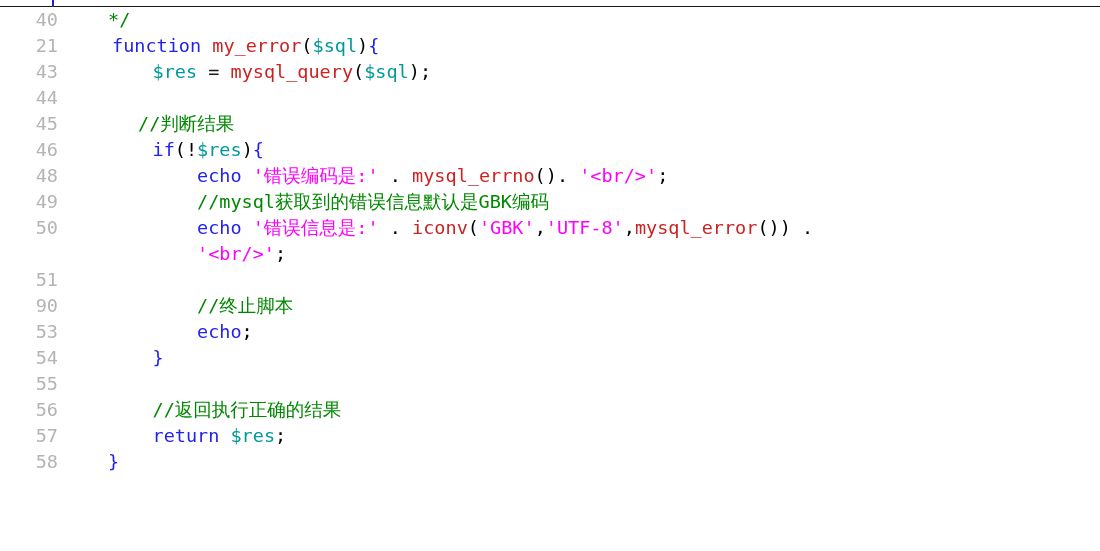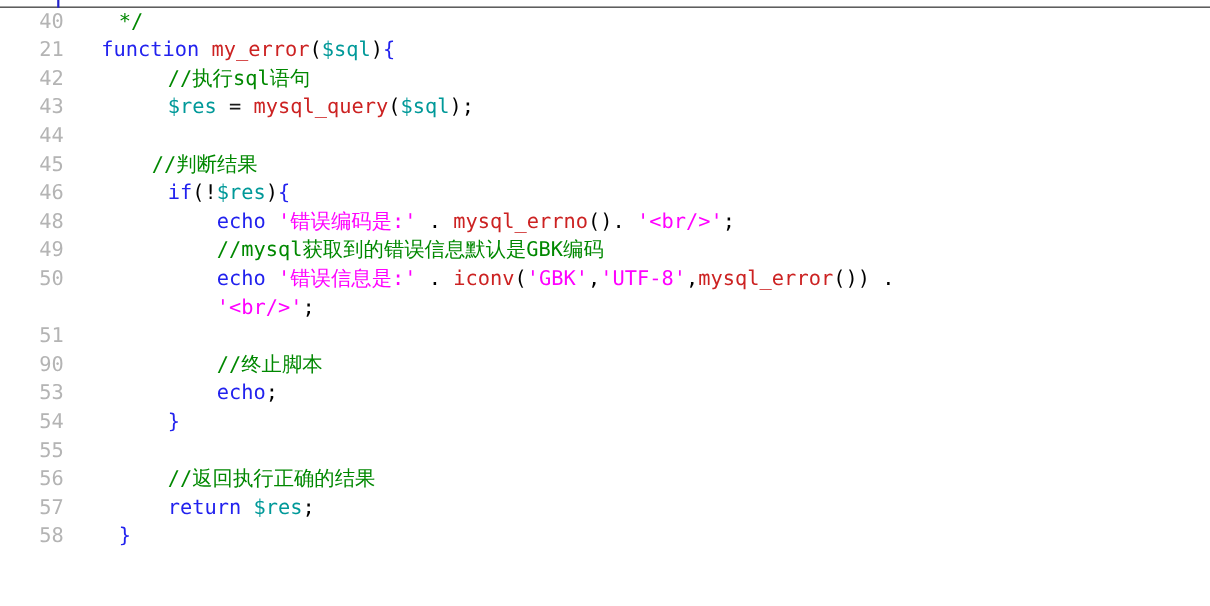--- a/index.html
+++ b/index.html
@@ -82,22 +82,21 @@
 </head>
 <body>
 
 <div class="editor">
 
   <div class="top-rule"></div>
   <div class="top-tick"></div>
 
   <div class="code-area">
       <div class="row"><div class="gutter">40</div><div class="code" style="left: 108px;"><span class="cmt">*/</span></div></div>
-      <div class="row"><div class="gutter">21</div><div class="code" style="left: 92px;"><span class="kw">function</span><span class="plain"> </span><span class="fn">my_error</span><span class="pun">(</span><span class="var">$sql</span><span class="pun">)</span><span class="brc">{</span></div></div>
-      <div class="row"><div class="gutter">42</div><div class="code" style="left: 152.52px;"><span class="cmt">//执行sql语句</span></div></div>
+      <div class="row"><div class="gutter">21</div><div class="code" style="left: 112px;"><span class="kw">function</span><span class="plain"> </span><span class="fn">my_error</span><span class="pun">(</span><span class="var">$sql</span><span class="pun">)</span><span class="brc">{</span></div></div>
       <div class="row"><div class="gutter">43</div><div class="code" style="left: 152.52px;"><span class="var">$res</span><span class="plain"> = </span><span class="fn">mysql_query</span><span class="pun">(</span><span class="var">$sql</span><span class="pun">)</span><span class="pun">;</span></div></div>
       <div class="row"><div class="gutter">44</div><div class="code" style="left: 108px;"></div></div>
       <div class="row"><div class="gutter">45</div><div class="code" style="left: 138px;"><span class="cmt">//判断结果</span></div></div>
       <div class="row"><div class="gutter">46</div><div class="code" style="left: 152.52px;"><span class="kw">if</span><span class="pun">(</span><span class="pun">!</span><span class="var">$res</span><span class="pun">)</span><span class="brc">{</span></div></div>
       <div class="row"><div class="gutter">48</div><div class="code" style="left: 197.04px;"><span class="kw">echo</span><span class="plain"> </span><span class="str">'错误编码是:'</span><span class="plain"> </span><span class="pun">.</span><span class="plain"> </span><span class="fn">mysql_errno</span><span class="pun">()</span><span class="pun">.</span><span class="plain"> </span><span class="str">'&lt;br/&gt;'</span><span class="pun">;</span></div></div>
       <div class="row"><div class="gutter">49</div><div class="code" style="left: 197.04px;"><span class="cmt">//mysql获取到的错误信息默认是GBK编码</span></div></div>
       <div class="row"><div class="gutter">50</div><div class="code" style="left: 197.04px;"><span class="kw">echo</span><span class="plain"> </span><span class="str">'错误信息是:'</span><span class="plain"> </span><span class="pun">.</span><span class="plain"> </span><span class="fn">iconv</span><span class="pun">(</span><span class="str">'GBK'</span><span class="pun">,</span><span class="str">'UTF-8'</span><span class="pun">,</span><span class="fn">mysql_error</span><span class="pun">())</span><span class="plain"> </span><span class="pun">.</span></div></div>
       <div class="row"><div class="gutter"></div><div class="code" style="left: 197.04px;"><span class="str">'&lt;br/&gt;'</span><span class="pun">;</span></div></div>
       <div class="row"><div class="gutter">51</div><div class="code" style="left: 108px;"></div></div>
       <div class="row"><div class="gutter">90</div><div class="code" style="left: 197.04px;"><span class="cmt">//终止脚本</span></div></div>

